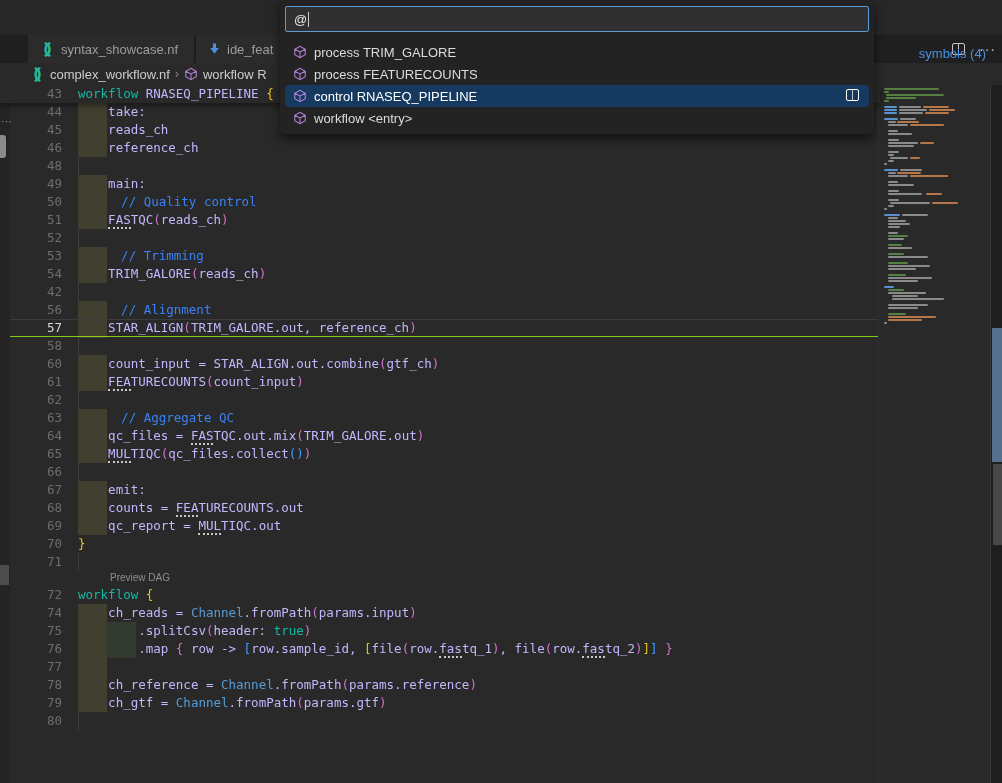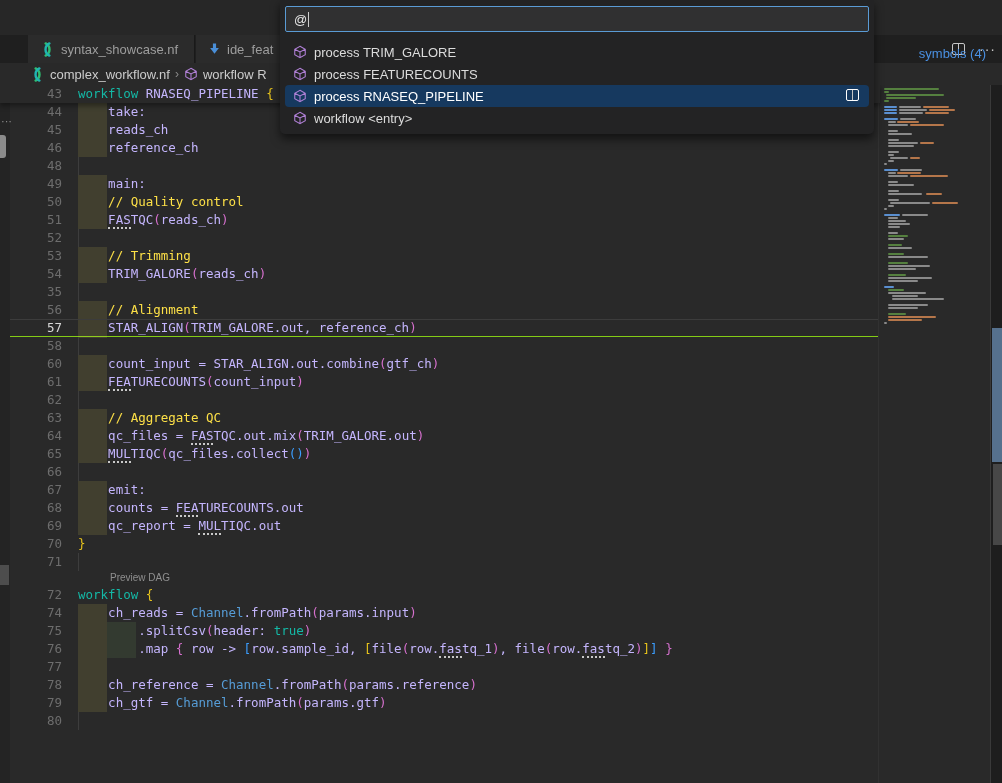--- a/index.html
+++ b/index.html
@@ -32,21 +32,21 @@
   .cl-row.cur .ln{ color:#d7d7d7; }
   .ln{ position:absolute; left:0; top:0; width:62px; text-align:right; color:#6d6d6d; }
   .lc{ position:absolute; left:78px; top:0; white-space:pre; color:#d6d6d6; }
   .cur .lc, .cur .ln{ top:-1px; }
   .blk{ position:absolute; top:0; height:18px; width:29px; }
   .blk.b-0{ background:rgba(235,216,94,0.13); }
   .blk.b-1{ background:rgba(150,220,120,0.10); }
   .gd{ position:absolute; left:78px; top:0; width:1px; height:18px; background:#3d3d3d; }
   .codelens{ position:relative; height:15px; padding-left:110px; font-size:10px; line-height:14px; color:#8f8f8f; cursor:pointer; }
   
-  .tk-kw{ color:#14b8a6; } .tk-fg{ color:#c4b5fd; } .tk-cm{ color:#fde047; }
+  .tk-kw{ color:#14b8a6; } .tk-fg{ color:#c4b5fd; } .tk-cm{ color:#3b82f6;margin-left:13px; }
   .tk-ty{ color:#569CD6; } .tk-b1{ color:#E8C41C; } .tk-b2{ color:#D670CE; } .tk-b3{ color:#3B9EFF; }
   .tk-u{ border-bottom:2px dotted #c9c9c9; padding-bottom:0px; }
   
   .left-rail{ position:absolute; left:0; top:0; width:10px; height:698px; background:#242424; }
   .rail-dots{ position:absolute; left:1px; top:30px; color:#8f8f8f; font-size:11px; letter-spacing:0; }
   .rail-thumb1{ position:absolute; left:0; top:50px; width:6px; height:23px; background:#8a8a8a; border-radius:0 3px 3px 0; }
   .rail-thumb2{ position:absolute; left:0; top:480px; width:9px; height:20px; background:#4d4d4d; }
   
   .minimap{ position:absolute; left:878px; top:0; width:112px; height:698px; background:#292929; border-left:1px solid #313131; }
   .mm-seg{ position:absolute; height:2px; border-radius:1px; }
@@ -168,21 +168,21 @@
           <span class="ln">53</span>
           <span class="lc"><span class="tk-cm">    // Trimming</span></span>
         </div>
         <div class="cl-row">
           <i class="blk b-0" style="left: 78px;"></i>
           <span class="ln">54</span>
           <span class="lc"><span class="tk-fg">    TRIM_GALORE</span><span class="tk-b2">(</span><span class="tk-fg">reads_ch</span><span class="tk-b2">)</span></span>
         </div>
         <div class="cl-row">
           <i class="gd"></i>
-          <span class="ln">35</span>
+          <span class="ln">42</span>
           <span class="lc"></span>
         </div>
         <div class="cl-row">
           <i class="blk b-0" style="left: 78px;"></i>
           <span class="ln">56</span>
           <span class="lc"><span class="tk-cm">    // Alignment</span></span>
         </div>
         <div class="cl-row cur">
           <i class="blk b-0" style="left: 78px;"></i>
           <span class="ln">57</span>
@@ -410,21 +410,21 @@
             </svg>
           </span>
           <span>process FEATURECOUNTS</span>
         </div>
         <div class="qo-row sel">
           <span>
             <svg width="14" height="14" viewBox="0 0 16 16">
               <path d="M8 1.5 L14 4.8 V11.2 L8 14.5 L2 11.2 V4.8 Z M2 4.8 L8 8 L14 4.8 M8 8 V14.5" fill="none" stroke="#B180D7" stroke-width="1.2"></path>
             </svg>
           </span>
-          <span>process RNASEQ_PIPELINE</span>
+          <span>control RNASEQ_PIPELINE</span>
           <span class="split-icon row-action" style="border-color: rgb(255, 255, 255);"></span>
         </div>
         <div class="qo-row">
           <span>
             <svg width="14" height="14" viewBox="0 0 16 16">
               <path d="M8 1.5 L14 4.8 V11.2 L8 14.5 L2 11.2 V4.8 Z M2 4.8 L8 8 L14 4.8 M8 8 V14.5" fill="none" stroke="#B180D7" stroke-width="1.2"></path>
             </svg>
           </span>
           <span>workflow &lt;entry&gt;</span>
         </div>

